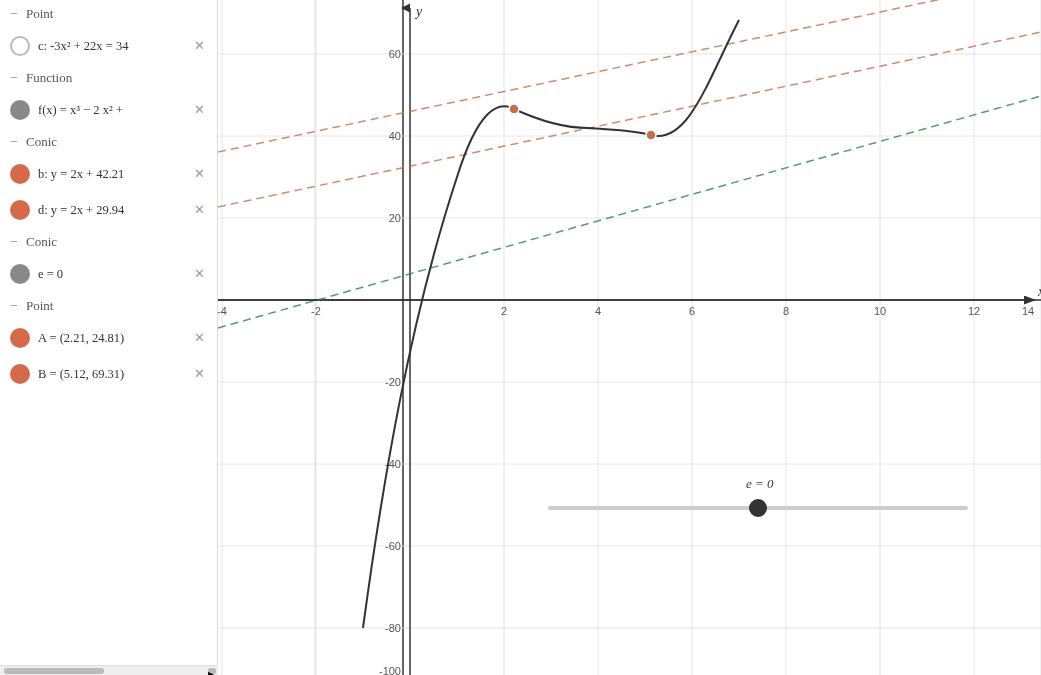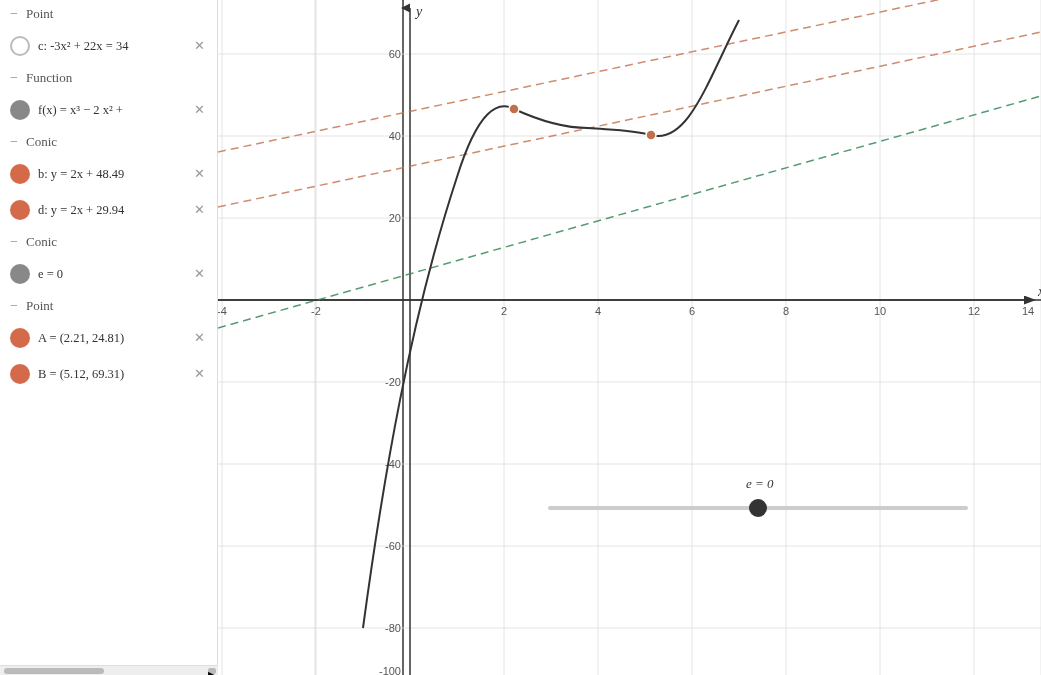--- a/index.html
+++ b/index.html
@@ -98,21 +98,21 @@
     <span class="item-label">f(x) = x³ − 2 x² +</span>
     <span class="close-x">✕</span>
   </div>
 
   <div class="section-header">
     <span class="minus-icon">−</span>
     <span>Conic</span>
   </div>
   <div class="item-row">
     <div class="color-circle" style="background:#d46a4a"></div>
-    <span class="item-label">b: y = 2x + 48.49</span>
+    <span class="item-label">b: y = 2x + 42.21</span>
     <span class="close-x">✕</span>
   </div>
   <div class="item-row">
     <div class="color-circle" style="background:#d46a4a"></div>
     <span class="item-label">d: y = 2x + 29.94</span>
     <span class="close-x">✕</span>
   </div>
 
   <div class="section-header">
     <span class="minus-icon">−</span>

